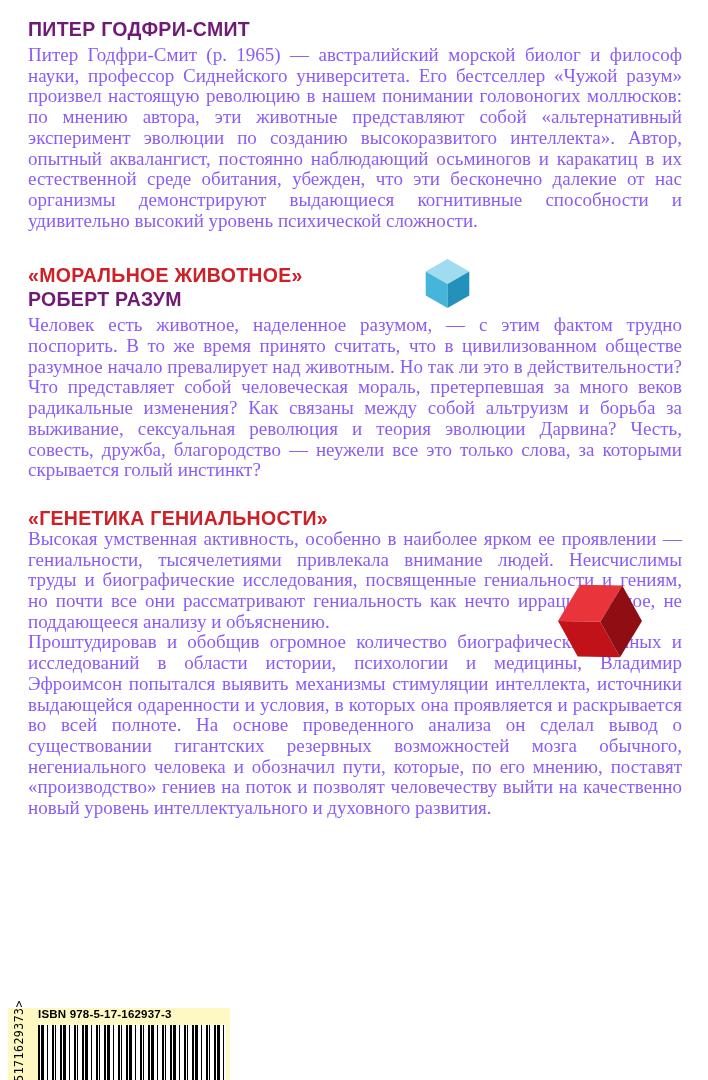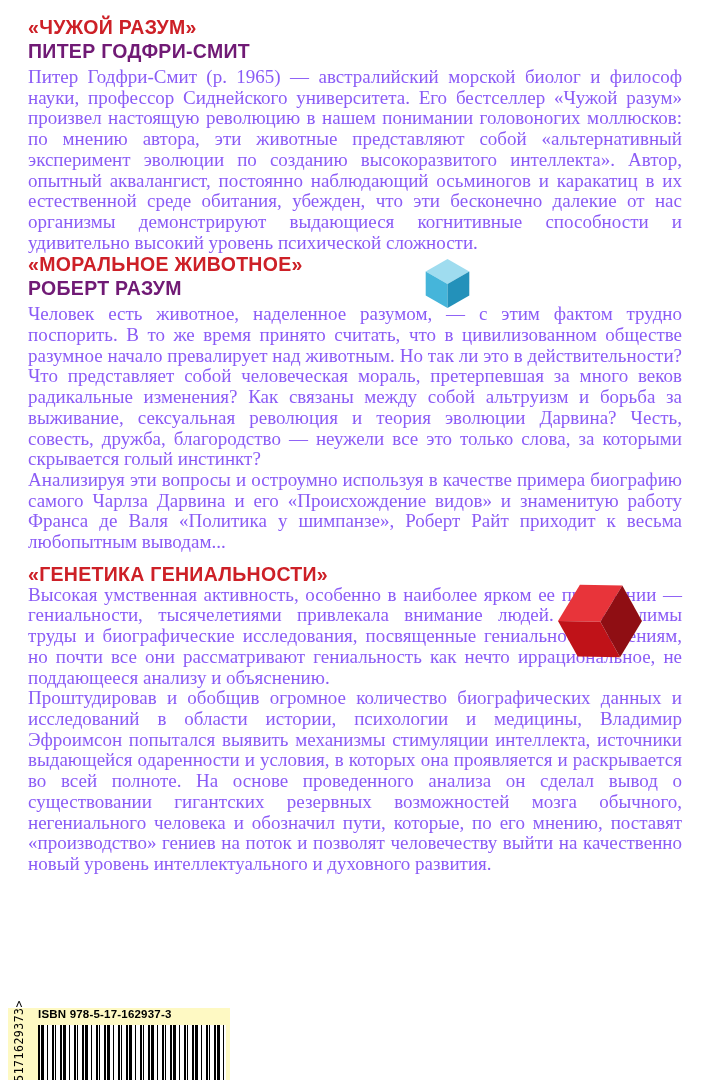--- a/index.html
+++ b/index.html
@@ -33,22 +33,22 @@
     color: #701a75;
     margin: 2px 0 5px 0;
   }
   .para {
     font-size: 19px;
     line-height: 20.7px;
     text-align: justify;
     text-justify: inter-word;
     color: #8b5cf6;
   }
-  .section-2 { }
-  .section-3 { margin-top: 10px; }
+  .section-2 { margin-top: 33px; }
+  .section-3 { margin-top: 26px; }
 
   .cube { position: absolute; }
   .cube-blue { left: 424px; top: 258px; width: 47px; height: 51px; }
   .cube-red  { left: 560px; top: 578px; width: 80px; height: 86px; transform: rotate(-29deg); }
 
   .barcode-block {
     position: absolute;
     left: 8px;
     top: 1008px;
     width: 222px;
@@ -92,30 +92,28 @@
       #000 14px, #000 16px, #fff 16px, #fff 17px,
       #000 17px, #000 18px, #fff 18px, #fff 22px);
   }
 </style>
 </head>
 <body>
 
 <div class="page">
 
   <div class="section section-1">
-    <div class="heading">«ЧУЖОЙ РАЗУМ»</div>
     <div class="author">ПИТЕР ГОДФРИ-СМИТ</div>
     <p class="para">Питер Годфри-Смит (р. 1965) — австралийский морской биолог и философ науки, профессор Сиднейского университета. Его бестселлер «Чужой разум» произвел настоящую революцию в нашем понимании головоногих моллюсков: по мнению автора, эти животные представляют собой «альтернативный эксперимент эволюции по созданию высокоразвитого интеллекта». Автор, опытный аквалангист, постоянно наблюдающий осьминогов и каракатиц в их естественной среде обитания, убежден, что эти бесконечно далекие от нас организмы демонстрируют выдающиеся когнитивные способности и удивительно высокий уровень психической сложности.</p>
   </div>
 
   <div class="section section-2">
     <div class="heading">«МОРАЛЬНОЕ ЖИВОТНОЕ»</div>
     <div class="author">РОБЕРТ РАЗУМ</div>
     <p class="para">Человек есть животное, наделенное разумом, — с этим фактом трудно поспорить. В то же время принято считать, что в цивилизованном обществе разумное начало превалирует над животным. Но так ли это в действительности? Что представляет собой человеческая мораль, претерпевшая за много веков радикальные изменения? Как связаны между собой альтруизм и борьба за выживание, сексуальная революция и теория эволюции Дарвина? Честь, совесть, дружба, благородство — неужели все это только слова, за которыми скрывается голый инстинкт?</p>
-    <p class="para">Анализируя эти вопросы и остроумно используя в качестве примера биографию самого Чарлза Дарвина и его «Происхождение видов» и знаменитую работу Франса де Валя «Политика у шимпанзе», Роберт Райт приходит к весьма любопытным выводам...</p>
   </div>
 
   <div class="section section-3">
     <div class="heading">«ГЕНЕТИКА ГЕНИАЛЬНОСТИ»</div>
     <p class="para">Высокая умственная активность, особенно в наиболее ярком ее проявлении — гениальности, тысячелетиями привлекала внимание людей. Неисчислимы труды и биографические исследования, посвященные гениальности и гениям, но почти все они рассматривают гениальность как нечто иррациональное, не поддающееся анализу и объяснению.</p>
     <p class="para">Проштудировав и обобщив огромное количество биографических данных и исследований в области истории, психологии и медицины, Владимир Эфроимсон попытался выявить механизмы стимуляции интеллекта, источники выдающейся одаренности и условия, в которых она проявляется и раскрывается во всей полноте. На основе проведенного анализа он сделал вывод о существовании гигантских резервных возможностей мозга обычного, негениального человека и обозначил пути, которые, по его мнению, поставят «производство» гениев на поток и позволят человечеству выйти на качественно новый уровень интеллектуального и духовного развития.</p>
   </div>
 
   <div class="cube cube-blue">
     <svg width="47" height="51" viewBox="0 0 100 110" aria-hidden="true">

